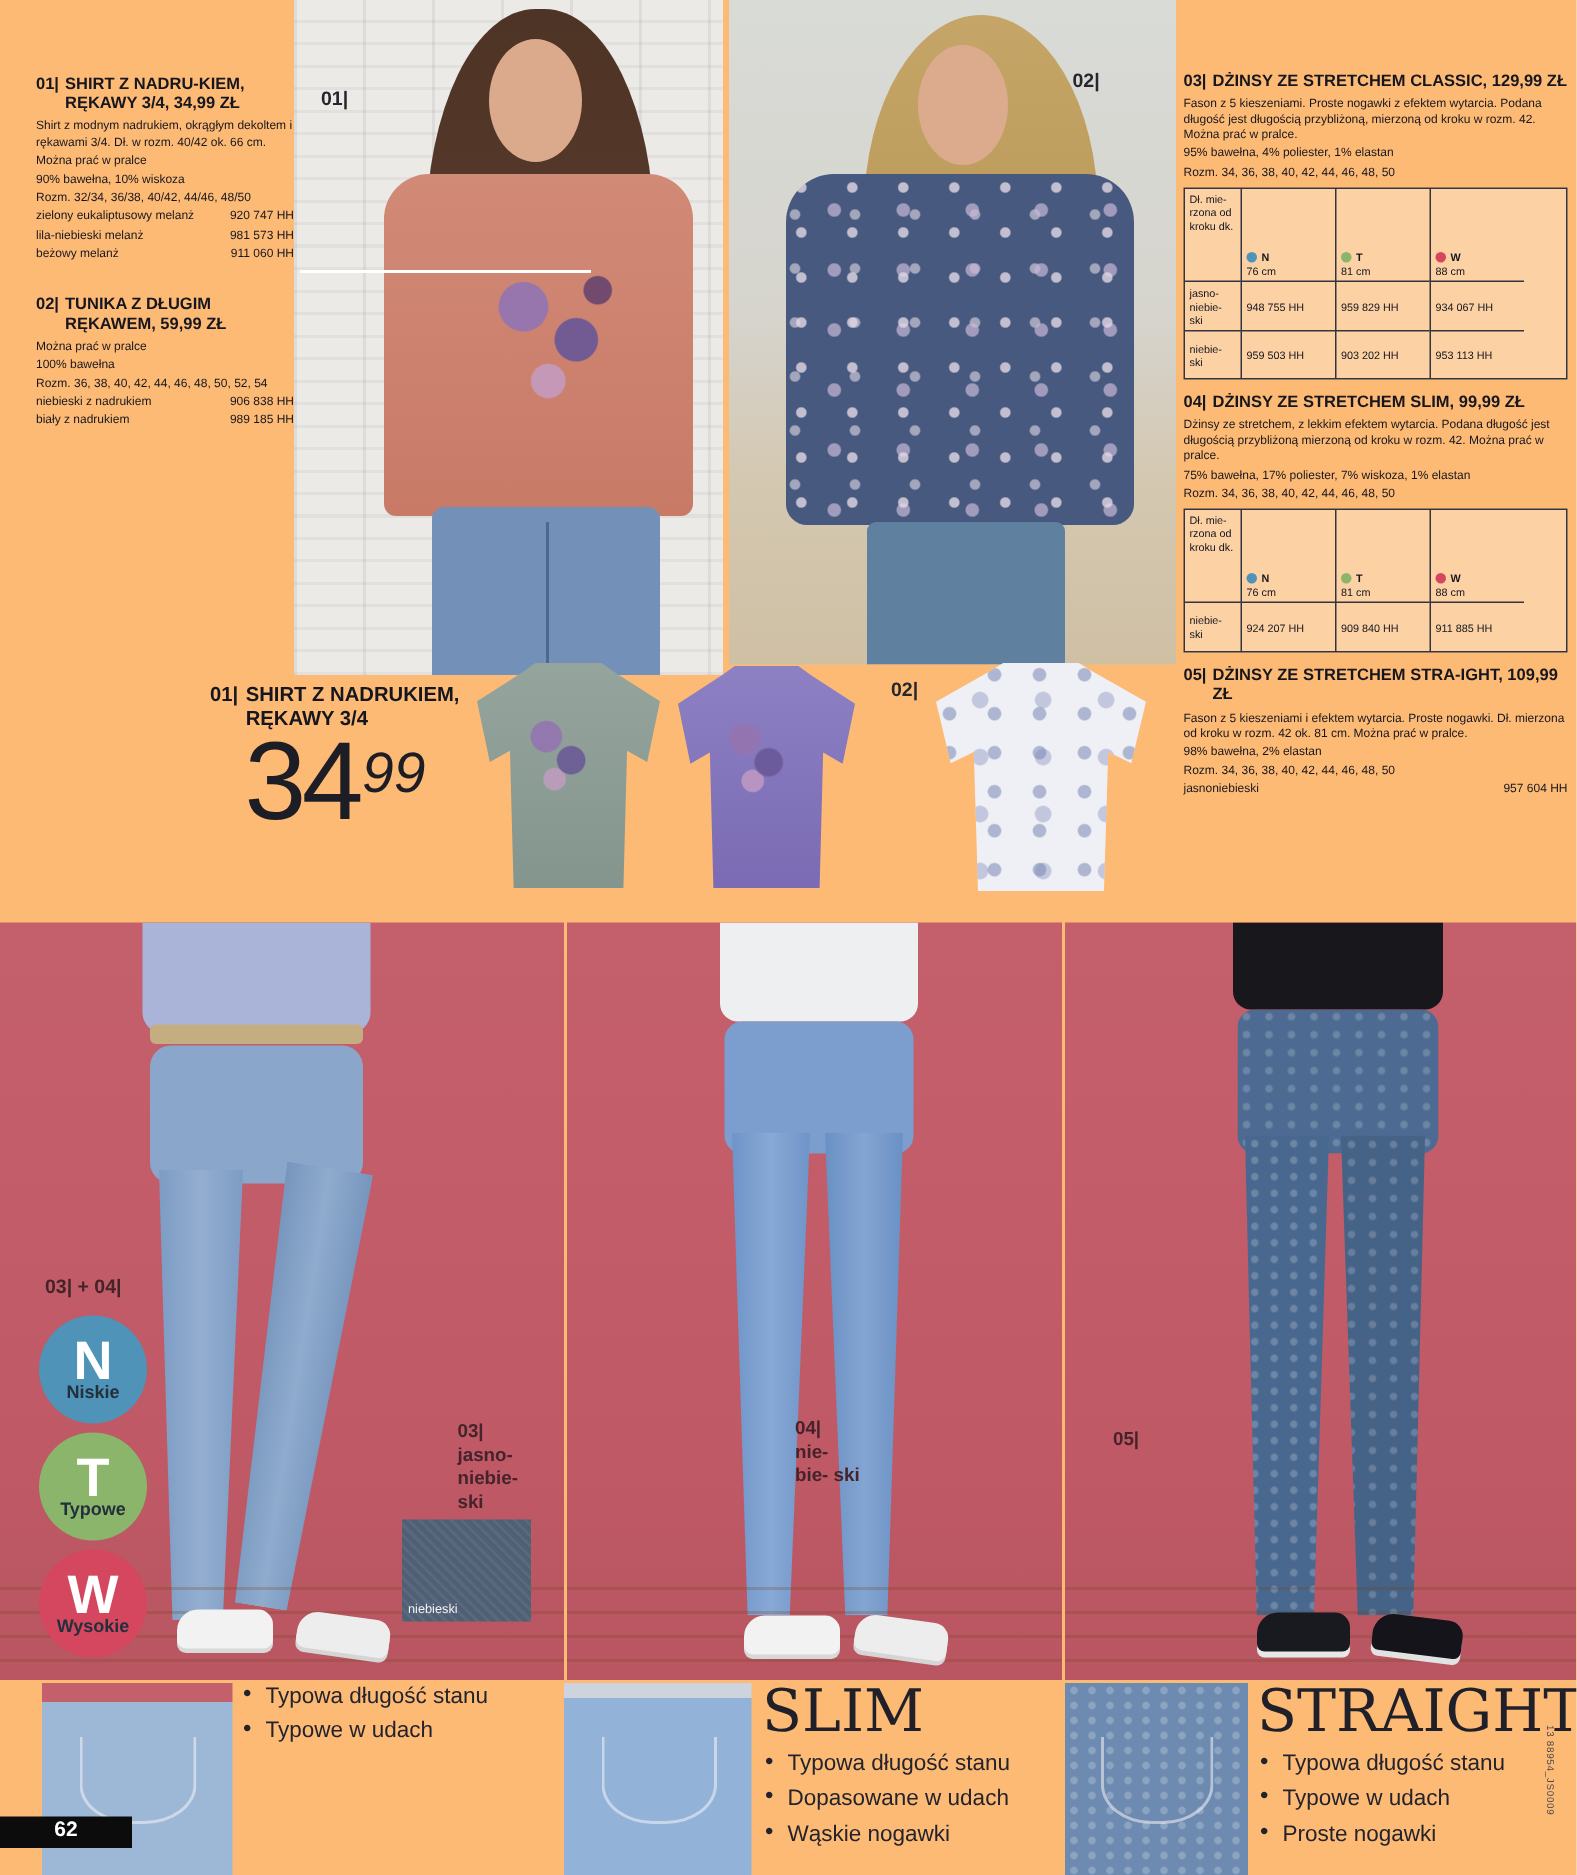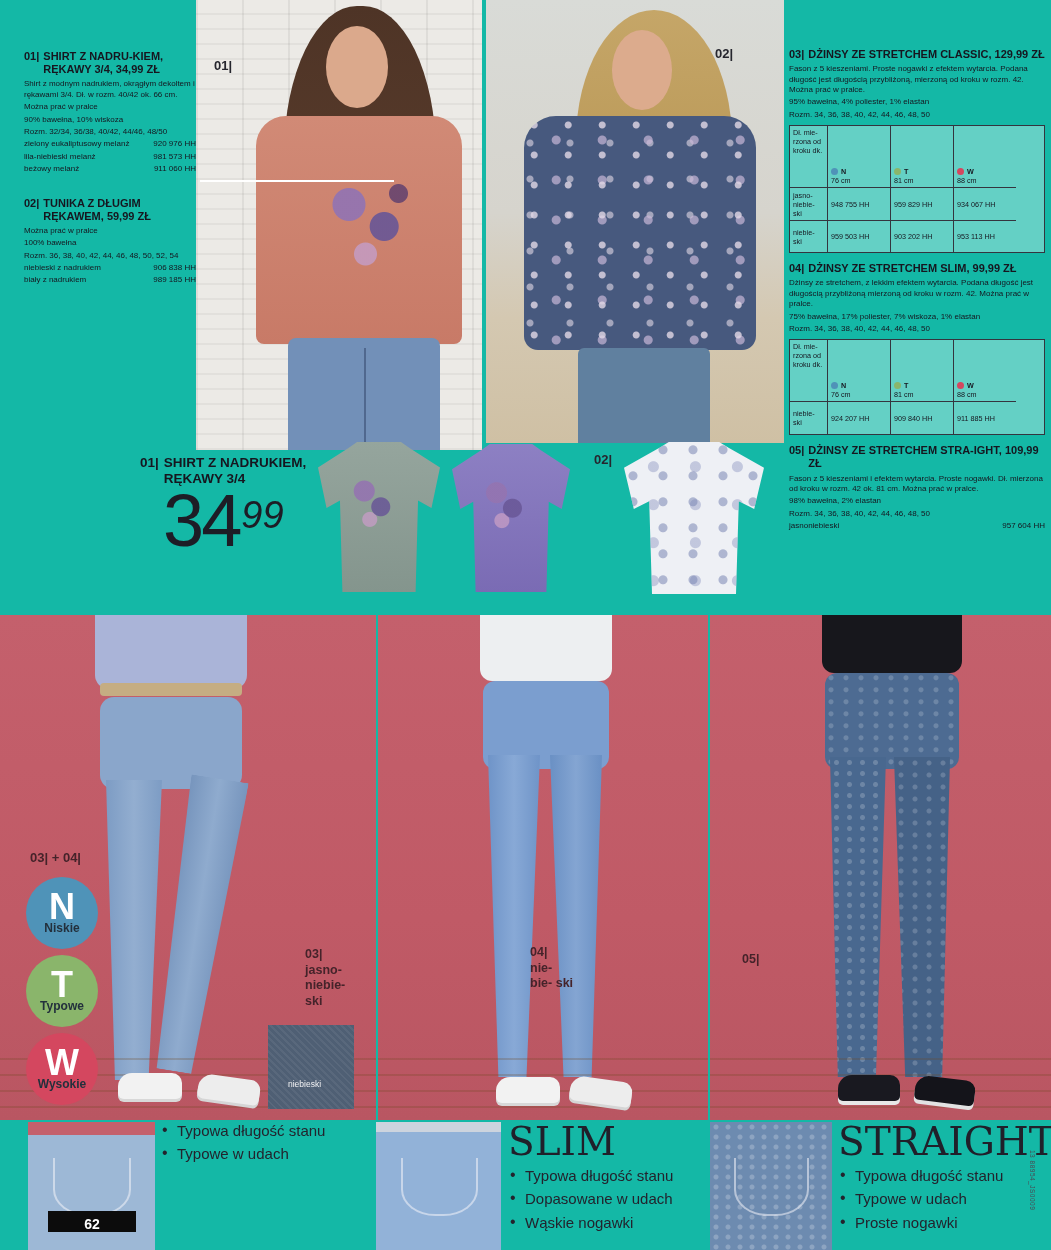--- a/index.html
+++ b/index.html
@@ -1,17 +1,17 @@
 <!DOCTYPE html>
 <html><head>
 <meta charset="utf-8">
 <style>
   html,body{margin:0;padding:0;}
   .canvas{position:relative;width:1051px;height:1250px;overflow:hidden;
-    background:#14b8a6;font-family:"Liberation Sans",sans-serif;color:#16161f;}
+    background:#fdba74;font-family:"Liberation Sans",sans-serif;color:#16161f;}
   
   .pcol{position:absolute;font-size:8px;line-height:1.3;}
   .phead{display:flex;font-weight:bold;font-size:11px;line-height:1.2;margin-bottom:3px;}
   .phead .num{margin-right:4px;white-space:nowrap;}
   .pbody{margin:0 0 2px 0;}
   .vrow{display:flex;justify-content:space-between;align-items:flex-end;margin-top:2px;}
   .vname{max-width:62%;}
   .vart{white-space:nowrap;}
   .blockgap{margin-top:22px;}
   
@@ -99,59 +99,59 @@
     background-image:radial-gradient(circle at 50% 50%,rgba(255,255,255,.18) 0 2px,transparent 3px);background-size:14px 12px;
     clip-path:polygon(0 0,100% 0,86% 100%,20% 100%);}
   .shoeB1{position:absolute;left:128px;top:460px;width:62px;height:26px;background:#191920;border-radius:14px 10px 5px 5px;box-shadow:0 4px 0 #e7e7e7;}
   .shoeB2{position:absolute;left:205px;top:463px;width:60px;height:25px;background:#14141a;border-radius:14px 10px 5px 5px;transform:rotate(7deg);box-shadow:0 4px 0 #e2e2e2;}
   
   .overlay-label{position:absolute;font-weight:bold;font-size:12.5px;line-height:1.25;color:#45232a;}
   .badge{position:absolute;width:72px;height:72px;border-radius:50%;display:flex;flex-direction:column;align-items:center;justify-content:center;}
   .badge .bl{color:#fff;font-weight:bold;font-size:36px;line-height:.9;}
   .badge .bt{color:#23303c;font-weight:bold;font-size:12px;margin-top:-2px;}
   .badge-n{background:#4f93b8;}.badge-t{background:#8ab56b;}.badge-w{background:#d4475f;}
-  .swatch{position:absolute;left:268px;top:398px;width:86px;height:84px;background:#4f5f74;
+  .swatch{position:absolute;left:268px;top:398px;width:86px;height:68px;background:#4f5f74;
     background-image:repeating-linear-gradient(45deg,rgba(255,255,255,.06) 0 2px,transparent 2px 5px);
-    display:flex;align-items:flex-end;padding:20px;box-sizing:border-box;margin-top:12px;}
+    display:flex;align-items:flex-end;padding:4px;box-sizing:border-box;}
   .swatch span{color:#f2f2f4;font-size:8.5px;}
   
   .jthumb{position:absolute;top:1122px;height:128px;overflow:hidden;}
   .jt1{left:28px;width:127px;background:linear-gradient(180deg,#c4606c 0 10%,#9db8d6 10% 100%);}
   .jt2{left:376px;width:125px;background:linear-gradient(180deg,#cdd4de 0 8%,#92b2d8 8% 100%);}
   .jt3{left:710px;width:122px;background:#6d8bb0;
     background-image:radial-gradient(circle at 50% 50%,rgba(255,255,255,.22) 0 2px,transparent 3px);background-size:12px 10px;}
   .pocket{position:absolute;left:20%;top:28%;width:58%;height:44%;border:2px solid rgba(245,245,250,.55);border-top:none;border-radius:0 0 45% 45%;}
   .style-block{position:absolute;top:1122px;}
   .style-title{font-family:"DejaVu Serif","Liberation Serif",serif;font-size:39px;line-height:1;color:#20202a;margin:0 0 6px 0;font-weight:normal;}
   .style-block ul{list-style:none;margin:0;padding:0;font-size:15px;color:#23232d;}
   .style-block li{position:relative;padding-left:17px;margin-bottom:6px;line-height:1.15;}
   .style-block li::before{content:"•";position:absolute;left:2px;top:-1px;font-size:16px;}
   
   .pagebar{position:absolute;left:0;top:1211px;width:88px;height:21px;background:#0c0c0c;color:#fff;
-    font-weight:bold;font-size:14px;display:flex;align-items:flex-end;justify-content:center;margin-left:48px;}
+    font-weight:bold;font-size:14px;display:flex;align-items:flex-start;justify-content:center;}
   .sidecode{position:absolute;left:1029px;top:1150px;writing-mode:vertical-rl;font-size:6.5px;color:#4a4a52;letter-spacing:.5px;}
 </style>
 </head>
 <body>
 
 <div class="canvas">
 
   <div class="pcol" style="left:24px;top:50px;width:172px;">
     <div>
       <div class="phead">
         <span class="num">01|</span>
         <span>SHIRT Z NADRU-KIEM, RĘKAWY 3/4, 34,99 ZŁ</span>
       </div>
       <p class="pbody">Shirt z modnym nadrukiem, okrągłym dekoltem i rękawami 3/4. Dł. w rozm. 40/42 ok. 66 cm.</p>
       <p class="pbody">Można prać w pralce</p>
       <p class="pbody">90% bawełna, 10% wiskoza</p>
       <p class="pbody">Rozm. 32/34, 36/38, 40/42, 44/46, 48/50</p>
       <div class="vrow">
         <span class="vname">zielony eukaliptusowy melanż</span>
-        <span class="vart">920 976 HH</span>
+        <span class="vart">920 747 HH</span>
       </div>
       <div class="vrow">
         <span class="vname">lila-niebieski melanż</span>
         <span class="vart">981 573 HH</span>
       </div>
       <div class="vrow">
         <span class="vname">beżowy melanż</span>
         <span class="vart">911 060 HH</span>
       </div>
     </div>

